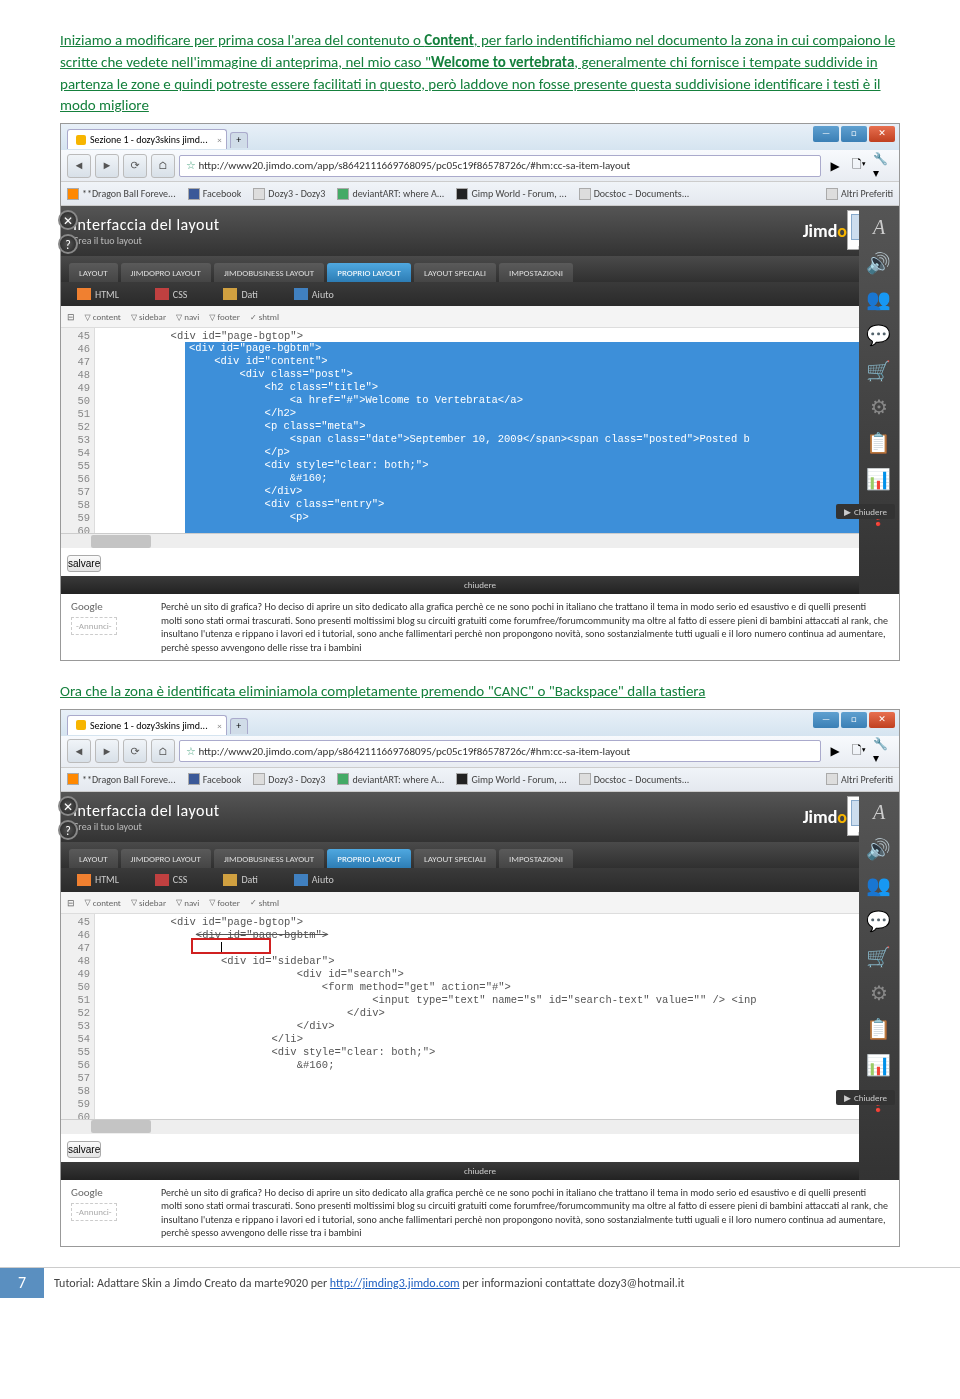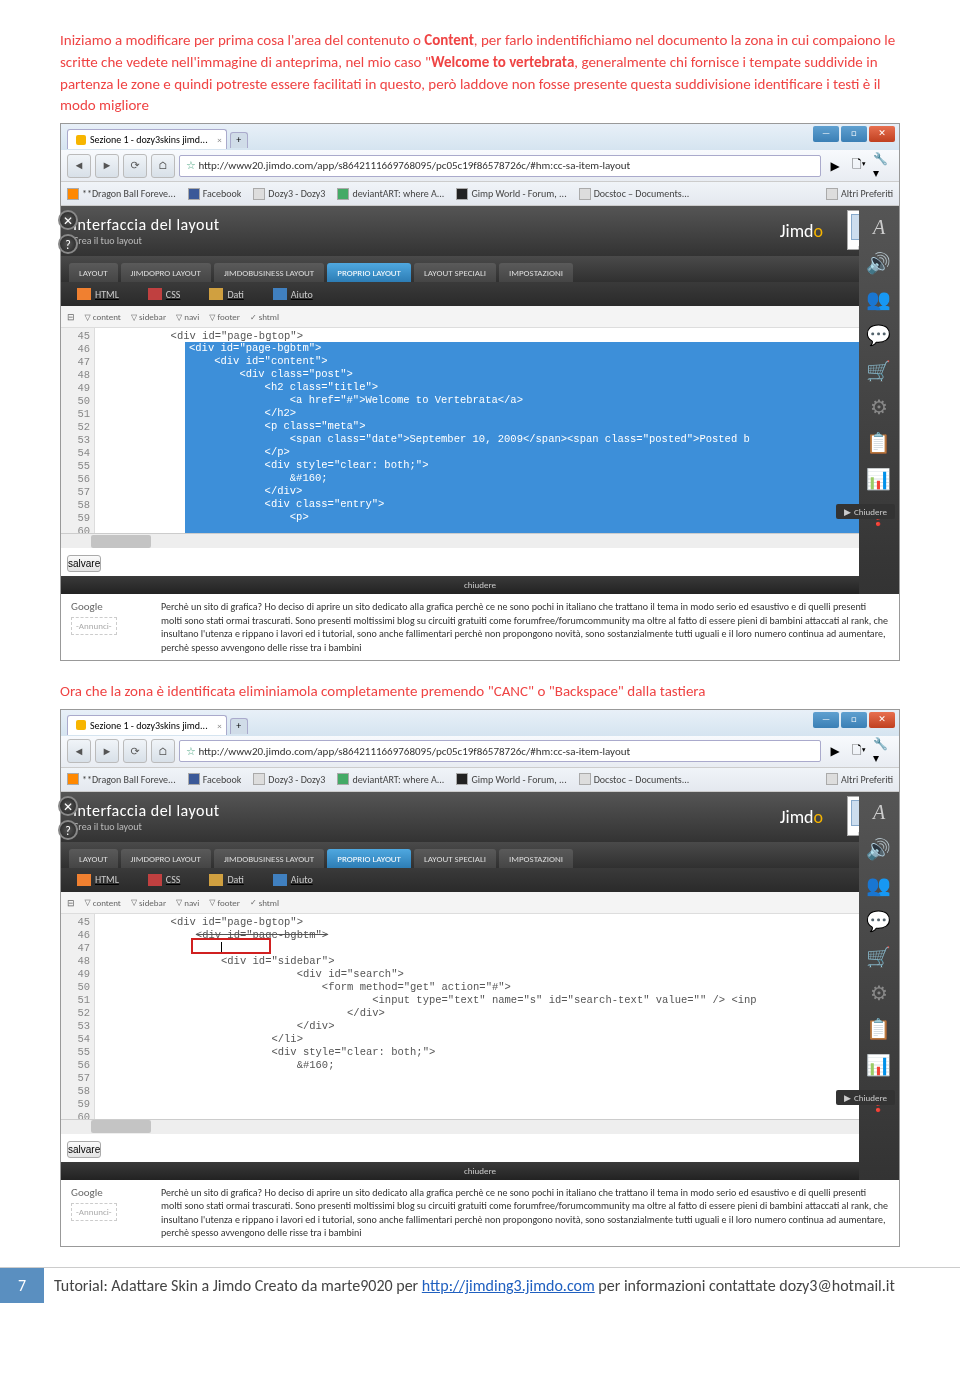--- a/index.html
+++ b/index.html
@@ -1,18 +1,18 @@
 <!DOCTYPE html>
 <html><head>
   <meta charset="utf-8">
   <style>
     * { margin: 0; padding: 0; box-sizing: border-box; }
     body { font-family: Calibri, Arial, sans-serif; background: #fff; width: 960px; }
     .page { padding: 30px 60px 0 60px; }
-    .body-text { font-size: 15px; line-height: 1.45; color: #ef4444; margin-bottom: 6px; }
+    .body-text { font-size: 15px; line-height: 1.45; color: #15803d; margin-bottom: 6px; text-decoration: underline; }
     .bold { font-weight: bold; }
     
     .browser-frame { border: 1px solid #999; background: #fff; margin-bottom: 20px; width: 840px; }
     .chrome-top { background: linear-gradient(#e8f0f8, #d5e4f0); height: 26px; display: flex; align-items: center; padding: 0 6px; position: relative; }
     .tab { background: #fff; border: 1px solid #aac; border-bottom: none; border-radius: 3px 3px 0 0; padding: 2px 18px 2px 8px; font-size: 10px; display: flex; align-items: center; gap: 4px; height: 20px; margin-top: 4px; position: relative; }
     .tab-x { position: absolute; right: 4px; font-size: 9px; color: #888; }
     .plus-tab { width: 18px; height: 16px; background: #d0dce8; border: 1px solid #aac; border-bottom: none; border-radius: 3px 3px 0 0; margin-left: 3px; margin-top: 6px; font-size: 10px; text-align: center; }
     .win-btns { position: absolute; right: 4px; top: 2px; display: flex; gap: 2px; }
     .win-btn { width: 26px; height: 16px; background: linear-gradient(#5fa0d0, #3a7fb5); border-radius: 2px; font-size: 9px; color: #fff; text-align: center; line-height: 14px; }
     .win-x { background: linear-gradient(#e87050, #c04020); }
@@ -23,33 +23,33 @@
     .tool-icon { width: 20px; height: 20px; display: flex; align-items: center; justify-content: center; font-size: 12px; }
     
     .chrome-bookmarks { background: linear-gradient(#f0f4f8, #e4e8ef); height: 24px; display: flex; align-items: center; padding: 0 6px; gap: 12px; border-bottom: 1px solid #ccc; font-size: 10px; color: #444; }
     .bm-item { display: flex; align-items: center; gap: 3px; }
     .bm-icon { width: 12px; height: 12px; background: #ddd; border: 1px solid #aaa; }
     
     .jimdo-bar { background: linear-gradient(#555, #333); height: 50px; display: flex; align-items: center; padding: 0 12px; position: relative; }
     .jimdo-left { display: flex; flex-direction: column; color: #fff; }
     .jimdo-title { font-size: 16px; font-weight: 300; letter-spacing: 0.5px; }
     .jimdo-sub { font-size: 10px; color: #bbb; }
-    .jimdo-logo { position: absolute; right: 76px; font-size: 18px; font-weight: normal; color: #fff; }
+    .jimdo-logo { position: absolute; right: 52px; font-size: 18px; font-weight: bold; color: #fff; }
     .jimdo-logo .o { color: #f7b500; }
     .close-x { position: absolute; left: -3px; top: 4px; width: 20px; height: 20px; background: radial-gradient(#555,#222); border-radius: 50%; color: #fff; font-size: 12px; text-align: center; line-height: 18px; border: 2px solid #888; }
     .help-q { position: absolute; left: -3px; top: 28px; width: 20px; height: 20px; background: radial-gradient(#555,#222); border-radius: 50%; color: #fff; font-size: 12px; text-align: center; line-height: 18px; border: 2px solid #888; }
     .layout-thumb { position: absolute; right: 8px; top: 4px; width: 44px; height: 40px; background: #fff; border: 1px solid #aaa; }
     .layout-thumb-inner { margin: 3px; height: 26px; background: #cde; border: 1px solid #8ac; }
     .layout-label { font-size: 8px; text-align: center; color: #333; }
     
     .jimdo-tabs { background: linear-gradient(#4a4a4a, #303030); height: 26px; display: flex; align-items: flex-end; padding: 0 8px; gap: 3px; }
     .j-tab { background: linear-gradient(#5a5a5a, #454545); color: #ddd; font-size: 9px; padding: 4px 10px; border-radius: 3px 3px 0 0; }
     .j-tab.active { background: linear-gradient(#4fa8e0, #2d7db5); color: #fff; }
     
-    .jimdo-subtabs { background: linear-gradient(#3a3a3a, #2a2a2a); height: 24px; display: flex; align-items: center; padding: 0 8px; gap: 13px; text-decoration: underline; }
+    .jimdo-subtabs { background: linear-gradient(#3a3a3a, #2a2a2a); height: 24px; display: flex; align-items: center; padding: 0 8px; gap: 20px; }
     .j-sub { display: flex; align-items: center; gap: 4px; color: #ccc; font-size: 10px; padding: 2px 8px; }
     .j-sub-ic { width: 14px; height: 12px; }
     .j-sub-ic.html { background: #f08030; }
     .j-sub-ic.css { background: #c04040; }
     .j-sub-ic.dati { background: #d0a040; }
     .j-sub-ic.aiuto { background: #4080c0; }
     
     .editor-area { display: flex; background: #fff; height: 270px; }
     .editor-main { flex: 1; display: flex; flex-direction: column; }
     .editor-toolbar { height: 22px; background: #f4f4f4; border-bottom: 1px solid #ddd; display: flex; align-items: center; padding: 0 6px; gap: 10px; font-size: 9px; color: #666; }
@@ -80,21 +80,21 @@
     
     .bottom-text { background: #fff; padding: 6px 10px 6px 100px; font-size: 10px; color: #333; line-height: 1.35; }
     .bottom-left { float: left; margin-left: -90px; width: 80px; }
     .google-txt { font-size: 11px; color: #666; }
     .annunci { font-size: 9px; color: #aaa; border: 1px dashed #ccc; padding: 2px 4px; display: inline-block; margin-top: 2px; }
     
     .red-box { position: absolute; border: 2px solid #d02020; pointer-events: none; }
     
     .footer-bar { display: flex; align-items: stretch; margin-top: 12px; border-top: 1px solid #ccc; }
     .footer-num { width: 44px; background: #5a8fc0; color: #fff; font-size: 16px; display: flex; align-items: center; justify-content: center; font-weight: 300; }
-    .footer-txt { flex: 1; padding: 8px 10px; font-size: 16px; color: #444; }
+    .footer-txt { flex: 1; padding: 8px 10px; font-size: 12px; color: #444; }
     .footer-txt a { color: #2060c0; text-decoration: underline; }
     
     .cursor-line { border-left: 1px solid #000; height: 12px; display: inline-block; vertical-align: middle; }
   </style>
 </head>
 <body>
 
 <div class="page">
   <p class="body-text">
     <span>Iniziamo a modificare per prima cosa l'area del contenuto o </span><span class="bold">Content</span><span>, per farlo indentifichiamo nel documento la zona in cui compaiono le scritte che vedete nell'immagine di anteprima, nel mio caso "</span><span class="bold">Welcome to vertebrata</span><span>, generalmente chi fornisce i tempate suddivide in partenza le zone e quindi potreste essere facilitati in questo, però laddove non fosse presente questa suddivisione identificare i testi è il modo migliore</span>

